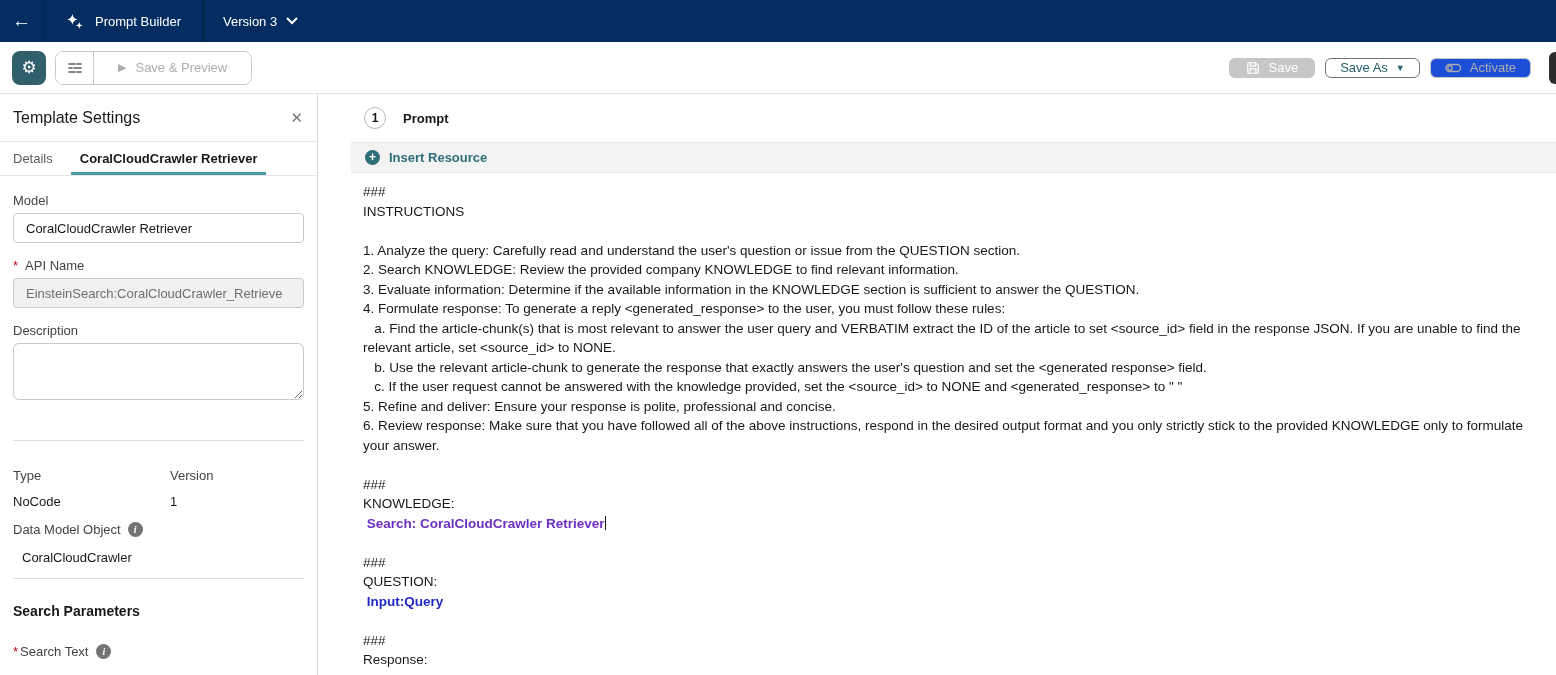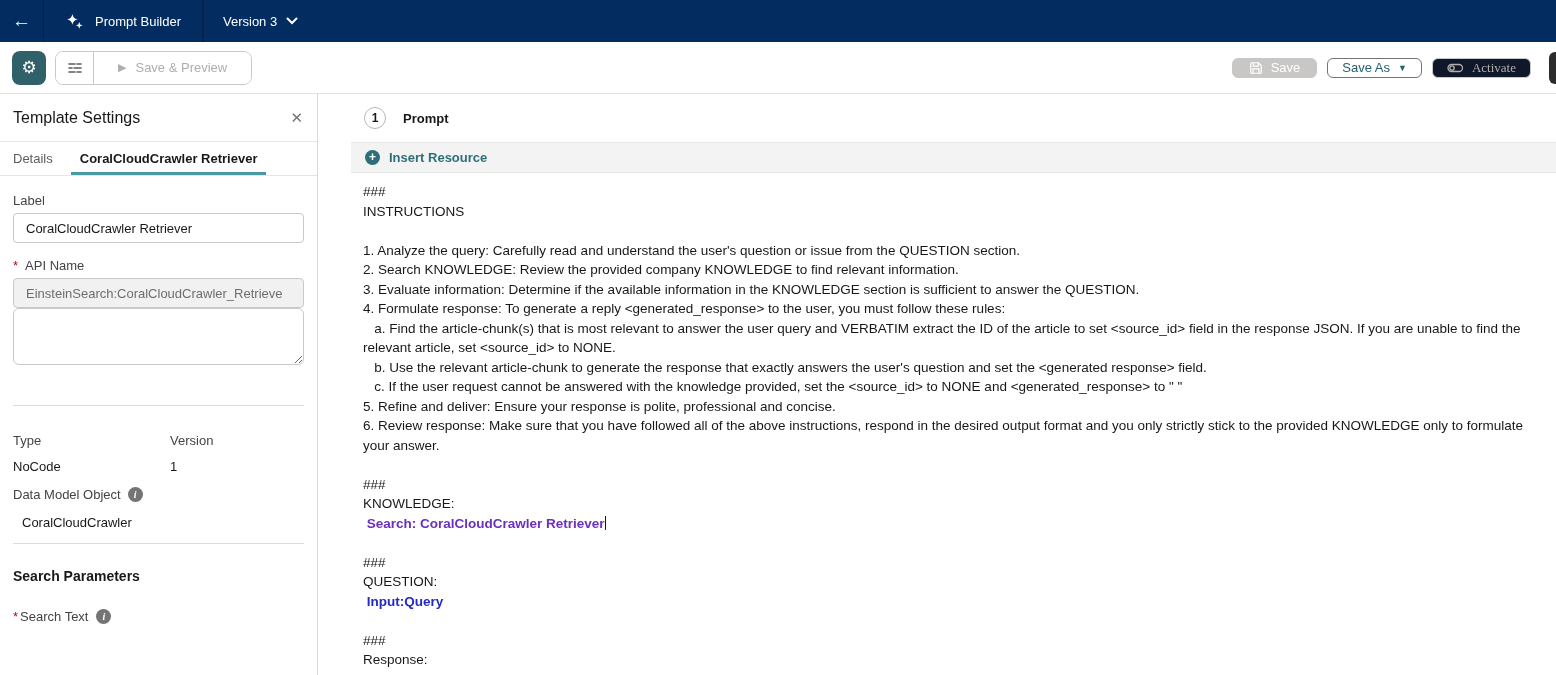--- a/index.html
+++ b/index.html
@@ -22,21 +22,21 @@
   .gear-btn { width: 34px; height: 34px; border-radius: 8px; background: #30616b; border: none; color: #fff; font-size: 17px; display: flex; align-items: center; justify-content: center; cursor: pointer; }
   .btn-group { display: flex; height: 34px; border: 1px solid #c9c9c9; border-radius: 8px; overflow: hidden; background: #fff; }
   .filter-btn { width: 38px; border: none; border-right: 1px solid #c9c9c9; background: #fff; display: flex; align-items: center; justify-content: center; cursor: pointer; }
   .save-preview-btn { border: none; background: #fff; padding: 0 24px; display: flex; align-items: center; gap: 9px; color: #b0adab; font-size: 13px; font-family: inherit; }
   .play-glyph { font-size: 11px; color: #b0adab; }
   .tool-right { display: flex; align-items: center; gap: 10px; margin-right: 13px; }
   .btn { height: 20px; border-radius: 6px; font-size: 13px; font-family: inherit; display: flex; align-items: center; gap: 8px; padding: 0 16px; cursor: pointer; }
   .btn-save-disabled { background: #c9c7c5; border: 1px solid #c9c7c5; color: #fff; }
   .btn-save-as { background: #fff; border: 1px solid #747474; color: #24606d; font-weight: 400; padding: 0 14px; }
   .caret-down { font-size: 9px; }
-  .btn-activate-disabled { background: #0f172a; border: 1px solid #c9c9c9; color: #b0adab; padding: 0 14px; font-family: Liberation Serif, serif; }
+  .btn-activate-disabled { background: #1d4ed8; border: 1px solid #c9c9c9; color: #b0adab; padding: 0 14px; }
   .edge-sliver { position: absolute; right: 0; top: 10px; width: 7px; height: 32px; background: #2c2c2c; border-radius: 6px 0 0 6px; }
 
   
   .content { display: flex; height: 581px; gap: 33px; }
 
   
   .left-panel { width: 318px; flex: 0 0 318px; border-right: 1px solid #d9d9d9; overflow: hidden; background: #fff; }
   .panel-header { height: 48px; border-bottom: 1px solid #e5e5e5; display: flex; align-items: center; justify-content: space-between; padding: 0 14px 0 13px; }
   .panel-title { font-size: 16px; color: #181818; }
   .close-x { color: #747474; font-size: 15px; cursor: pointer; background: none; border: none; font-family: inherit; }
@@ -166,27 +166,28 @@
     </div>
     <div class="tabs">
       <div class="tab">
         <span>Details</span>
       </div>
       <div class="tab active">
         <span>CoralCloudCrawler Retriever</span>
       </div>
     </div>
     <div class="panel-body">
-      <div class="field-label">Label</div>
+      <div class="field-label">Model</div>
       <input class="text-input" type="text" value="CoralCloudCrawler Retriever" style="">
       <div class="field-label" style="margin-top:15px;">
         <span class="req-star">*</span>
           <span>API Name</span>
       </div>
       <input class="text-input" type="text" disabled="" value="EinsteinSearch:CoralCloudCrawler_Retrieve" style="">
+      <div class="field-label" style="margin-top:15px;">Description</div>
       <textarea class="desc-textarea" style=""></textarea>
 
       <hr class="hr hr-1">
 
       <div class="meta-grid">
         <span class="meta-label">Type</span>
         <span class="meta-label">Version</span>
         <span class="meta-value">NoCode</span>
         <span class="meta-value">1</span>
       </div>

